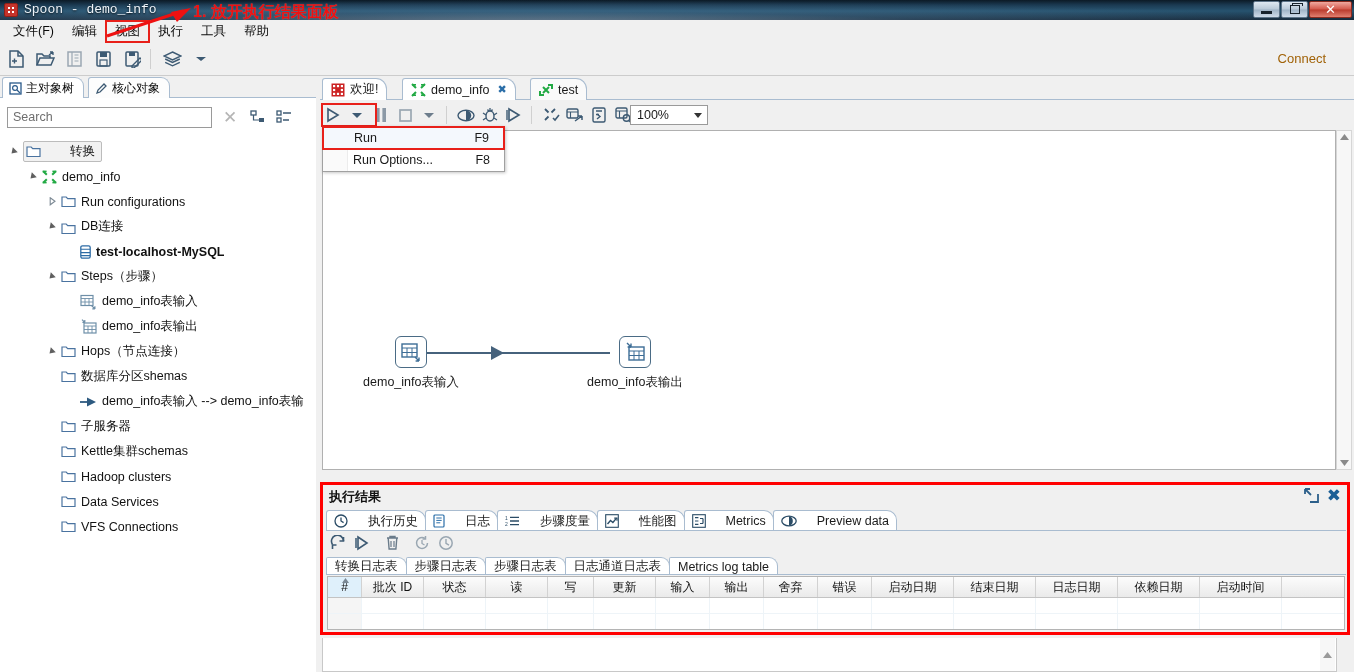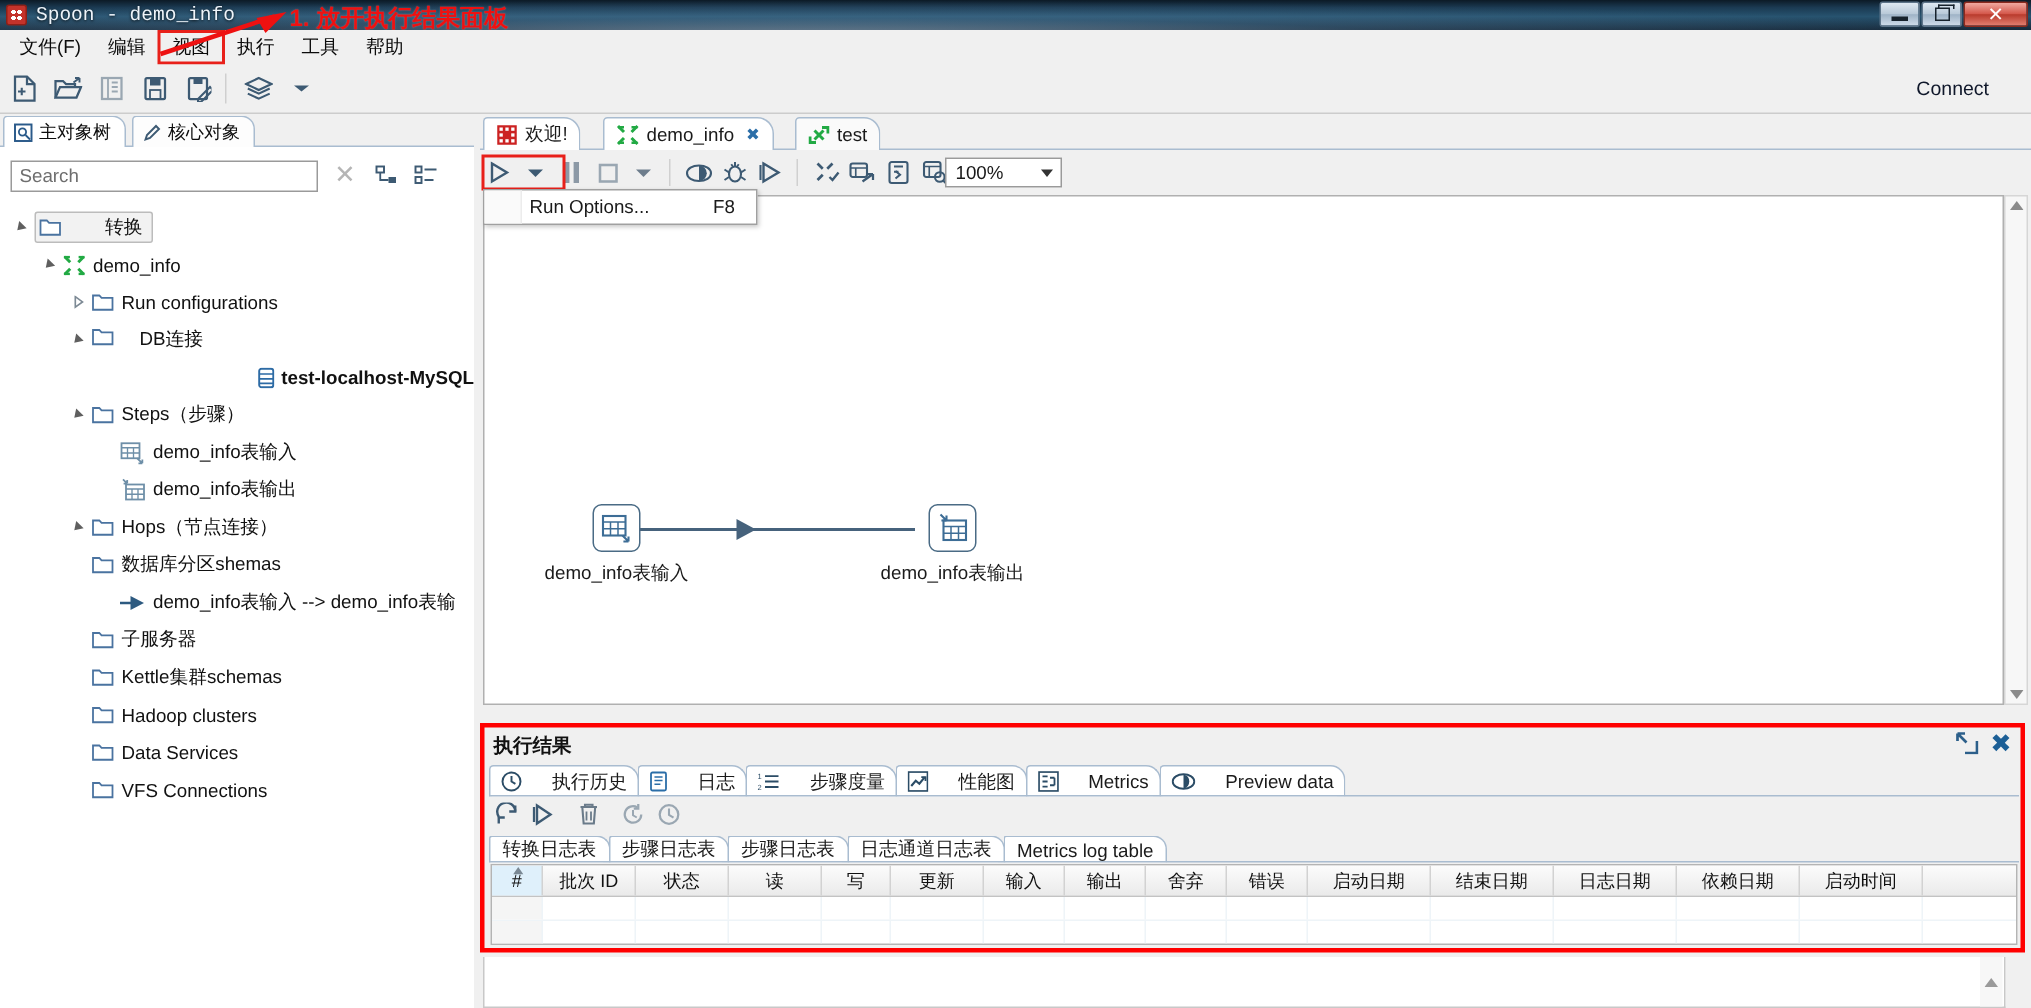--- a/index.html
+++ b/index.html
@@ -68,21 +68,21 @@
 
   
   .maintoolbar {
     position:absolute; left:0; top:43px; width:1354px; height:33px;
     background:#f0f0f0; border-bottom:1px solid #ccc;
     display:flex; align-items:center;
   }
   .mt-ico { width:26px;height:26px;margin-left:3px;display:flex;align-items:center;justify-content:center;color:#3d5a73;}
   .mt-sep { width:1px;height:20px;background:#cfcfcf;margin:0 5px;}
   .connect-lbl {
-    position:absolute; right:28px; top:8px; font-size:13px; color:#0f172a;
+    position:absolute; right:28px; top:8px; font-size:13px; color:#a16207;
   }
 
   
   .leftpanel { position:absolute; left:0; top:76px; width:316px; height:596px; background:#fff; }
   .lp-tabs { position:absolute; left:0; top:0; width:316px; height:22px; background:#f0f0f0; }
   .lp-tab {
     position:absolute; top:1px; height:21px; display:flex; align-items:center; gap:4px;
     padding:0 9px 0 6px; font-size:12px; color:#0b0b0b;
     border:1px solid #a9bcd0; border-bottom:none;
     border-radius: 3px 9px 0 0; background:#fff;
@@ -380,30 +380,30 @@
                 <path d="M1 11.5V2h4.2l1.5 1.6H14v7.9z" fill="#fff" stroke="#4a73a0" stroke-width="1.2"></path>
               </svg>
             </span>
             <span class="tlabel">Run configurations</span>
           </span>
         </div>
         <div class="tnode" style="padding-left: 48px;">
           <svg width="9" height="9" viewBox="0 0 9 9" style="flex: 0 0 auto; margin-right: 4px;">
             <path d="M0.5 2.2h7L4 7.5z" fill="#5f5f5f" transform="rotate(45 4 4)"></path>
           </svg>
-          <span style="display: flex; align-items: flex-start; gap: 12px;">
+          <span style="display: flex; align-items: flex-end;">
             <span style="display: inline-flex; align-items: center; justify-content: center; margin-right: 5px;">
               <svg width="15" height="13" viewBox="0 0 15 13">
                 <path d="M1 11.5V2h4.2l1.5 1.6H14v7.9z" fill="#fff" stroke="#4a73a0" stroke-width="1.2"></path>
               </svg>
             </span>
             <span class="tlabel">DB连接</span>
           </span>
         </div>
-        <div class="tnode" style="padding-left: 91px; justify-content: space-between;">
+        <div class="tnode" style="padding-left: 67px;">
           <svg width="9" height="9" viewBox="0 0 9 9" style="flex: 0 0 auto; margin-right: 4px;"></svg>
           <span style="display: flex; align-items: center;">
             <span style="display: inline-flex; align-items: center; justify-content: center; margin-right: 5px;">
               <svg width="11" height="14" viewBox="0 0 11 14">
                 <rect x="0.8" y="0.8" width="9.4" height="12.4" rx="1.6" fill="#fff" stroke="#2d6ba5" stroke-width="1.3"></rect>
                 <path d="M1 4.3h9M1 7.6h9M1 10.6h9" stroke="#2d6ba5" stroke-width="1.1"></path>
               </svg>
             </span>
             <span class="tlabel bold">test-localhost-MySQL</span>
           </span>
@@ -684,20 +684,24 @@
       </div>
 
       <div class="zoom-combo">
         <span>100%</span>
         <span class="zoom-arrow"></span>
       </div>
     </div>
 
     <div class="runmenu">
       <div class="runmenu-gutter"></div>
+      <div class="runmenu-item hl redbox">
+        <span>Run</span>
+        <span class="acc">F9</span>
+      </div>
       <div class="runmenu-item">
         <span>Run Options...</span>
         <span class="acc">F8</span>
       </div>
     </div>
 
     <div class="canvas">
       <div class="hop-line" style="left:75px; top:221px; width:212px;"></div>
       <div class="hop-arrow" style="left:168px; top:215px;"></div>
 

